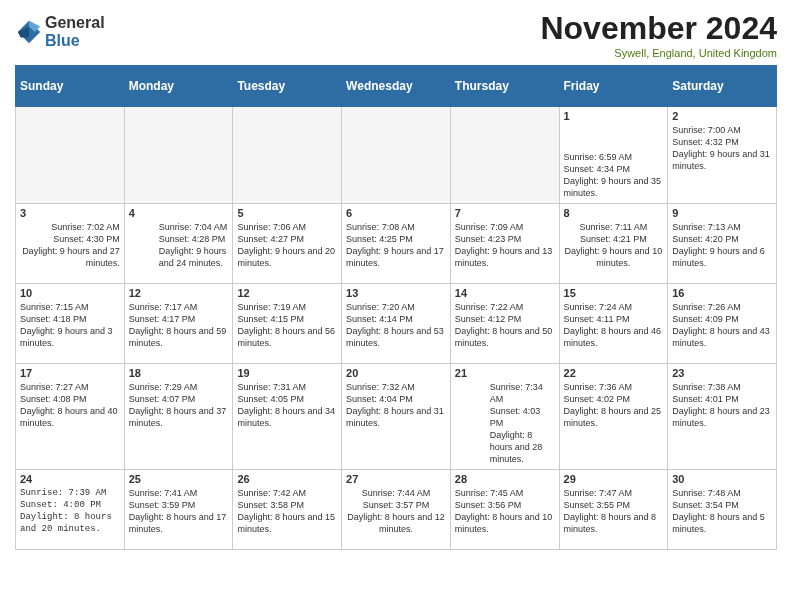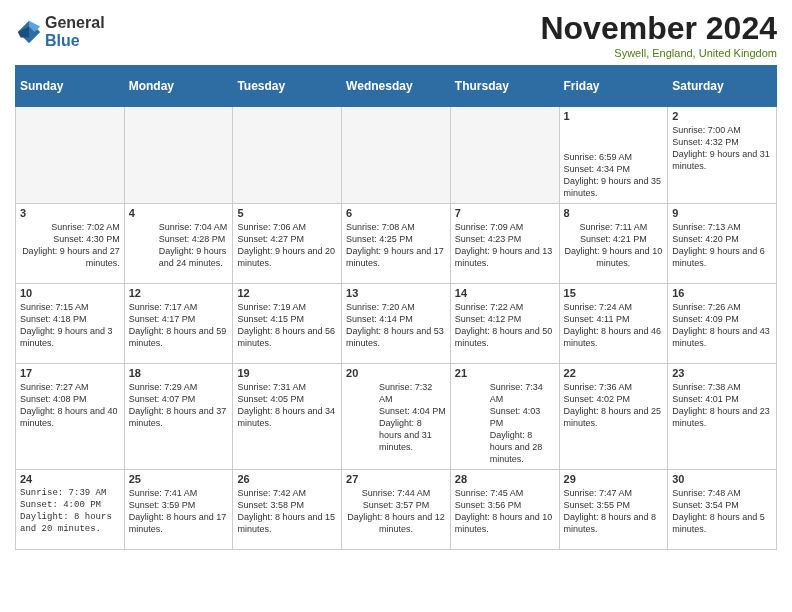--- a/index.html
+++ b/index.html
@@ -252,21 +252,21 @@
 Daylight: 8 hours and 37 minutes.</div>
           </td>
           <td>
             <span class="day-num">19</span>
             <div class="day-info" style="white-space: pre-line;">Sunrise: 7:31 AM
 Sunset: 4:05 PM
 Daylight: 8 hours and 34 minutes.</div>
           </td>
           <td>
             <span class="day-num">20</span>
-            <div class="day-info" style="white-space: pre-line; margin-left: 33px;">Sunrise: 7:32 AM
+            <div class="day-info" style="white-space: pre-line;">Sunrise: 7:32 AM
 Sunset: 4:04 PM
 Daylight: 8 hours and 31 minutes.</div>
           </td>
           <td>
             <span class="day-num">21</span>
             <div class="day-info" style="white-space: pre-line; margin-left: 35px;">Sunrise: 7:34 AM
 Sunset: 4:03 PM
 Daylight: 8 hours and 28 minutes.</div>
           </td>
           <td>

